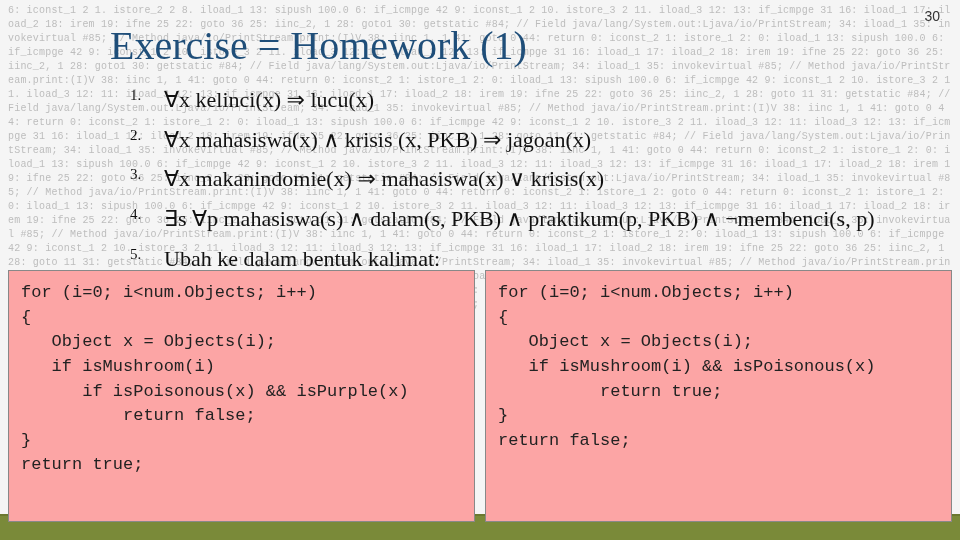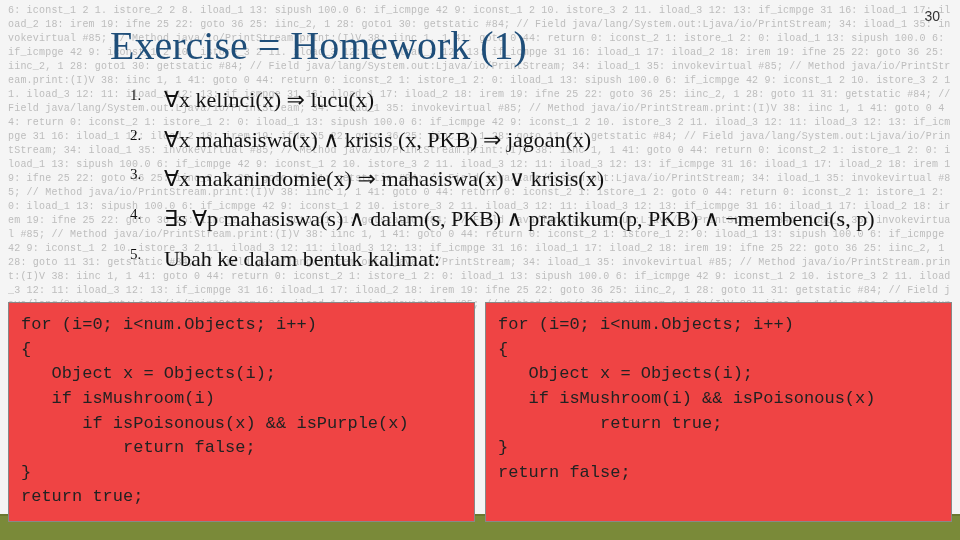--- a/index.html
+++ b/index.html
@@ -76,29 +76,29 @@
     position: absolute;
     bottom: 18px;
     left: 8px;
     right: 8px;
     display: flex;
     gap: 10px;
     z-index: 3;
   }
   .codebox {
     flex: 1;
-    background: #ef4444;
+    background: #fca5a5;
     border: 1px solid #888;
     padding: 10px 12px;
     font-family: "Courier New", monospace;
     font-size: 17px;
     line-height: 1.45;
     color: #222;
     white-space: pre;
-    height: 220px;
+    height: 252px;
   }
 </style>
 </head>
 <body>
 
 <div class="slide">
 
   <div class="bgcode">6: iconst_1 2 1. istore_2 2 8. iload_1 13: sipush 100.0 6: if_icmpge 42 9: iconst_1 2 10. istore_3 2 11. iload_3 12: 13: if_icmpge 31 16: iload_1 17: iload_2 18: irem 19: ifne 25 22: goto 36 25: iinc_2, 1 28: goto1 30: getstatic #84; // Field java/lang/System.out:Ljava/io/PrintStream; 34: iload_1 35: invokevirtual #85; // Method java/io/PrintStream.print:(I)V 38: iinc 1, 1 41: goto 0 44: return 0: iconst_2 1: istore_1 2: 0: iload_1 13: sipush 100.0 6: if_icmpge 42 9: iconst_1 2 10. istore_3 2 11. iload_3 12: 11: iload_3 12: 13: if_icmpge 31 16: iload_1 17: iload_2 18: irem 19: ifne 25 22: goto 36 25: iinc_2, 1 28: goto1 30: getstatic #84; // Field java/lang/System.out:Ljava/io/PrintStream; 34: iload_1 35: invokevirtual #85; // Method java/io/PrintStream.print:(I)V 38: iinc 1, 1 41: goto 0 44: return 0: iconst_2 1: istore_1 2: 0: iload_1 13: sipush 100.0 6: if_icmpge 42 9: iconst_1 2 10. istore_3 2 11. iload_3 12: 11: iload_3 12: 13: if_icmpge 31 16: iload_1 17: iload_2 18: irem 19: ifne 25 22: goto 36 25: iinc_2, 1 28: goto 11 31: getstatic #84; // Field java/lang/System.out:Ljava/io/PrintStream; 34: iload_1 35: invokevirtual #85; // Method java/io/PrintStream.print:(I)V 38: iinc 1, 1 41: goto 0 44: return 0: iconst_2 1: istore_1 2: 0: iload_1 13: sipush 100.0 6: if_icmpge 42 9: iconst_1 2 10. istore_3 2 11. iload_3 12: 11: iload_3 12: 13: if_icmpge 31 16: iload_1 17: iload_2 18: irem 19: ifne 25 22: goto 36 25: iinc_2, 1 28: goto 11 31: getstatic #84; // Field java/lang/System.out:Ljava/io/PrintStream; 34: iload_1 35: invokevirtual #85; // Method java/io/PrintStream.print:(I)V 38: iinc 1, 1 41: goto 0 44: return 0: iconst_2 1: istore_1 2: 0: iload_1 13: sipush 100.0 6: if_icmpge 42 9: iconst_1 2 10. istore_3 2 11. iload_3 12: 11: iload_3 12: 13: if_icmpge 31 16: iload_1 17: iload_2 18: irem 19: ifne 25 22: goto 36 25: iinc_2, 1 28: goto 11 31: getstatic #84; // Field java/lang/System.out:Ljava/io/PrintStream; 34: iload_1 35: invokevirtual #85; // Method java/io/PrintStream.print:(I)V 38: iinc 1, 1 41: goto 0 44: return 0: iconst_2 1: istore_1 2: goto 0 44: return 0: iconst_2 1: istore_1 2: 0: iload_1 13: sipush 100.0 6: if_icmpge 42 9: iconst_1 2 10. istore_3 2 11. iload_3 12: 11: iload_3 12: 13: if_icmpge 31 16: iload_1 17: iload_2 18: irem 19: ifne 25 22: goto 36 25: iinc_2, 1 28: goto 11 31: getstatic #84; // Field java/lang/System.out:Ljava/io/PrintStream; 34: iload_1 35: invokevirtual #85; // Method java/io/PrintStream.print:(I)V 38: iinc 1, 1 41: goto 0 44: return 0: iconst_2 1: istore_1 2: 0: iload_1 13: sipush 100.0 6: if_icmpge 42 9: iconst_1 2 10. istore_3 2 11. iload_3 12: 11: iload_3 12: 13: if_icmpge 31 16: iload_1 17: iload_2 18: irem 19: ifne 25 22: goto 36 25: iinc_2, 1 28: goto 11 31: getstatic #84; // Field java/lang/System.out:Ljava/io/PrintStream; 34: iload_1 35: invokevirtual #85; // Method java/io/PrintStream.print:(I)V 38: iinc 1, 1 41: goto 0 44: return 0: iconst_2 1: istore_1 2: 0: iload_1 13: sipush 100.0 6: if_icmpge 42 9: iconst_1 2 10. istore_3 2 11. iload_3 12: 11: iload_3 12: 13: if_icmpge 31 16: iload_1 17: iload_2 18: irem 19: ifne 25 22: goto 36 25: iinc_2, 1 28: goto 11 31: getstatic #84; // Field java/lang/System.out:Ljava/io/PrintStream; 34: iload_1 35: invokevirtual #85; // Method java/io/PrintStream.print:(I)V 38: iinc 1, 1 41: goto 0 44: return</div>
 
   <div class="pagenum">30</div>

